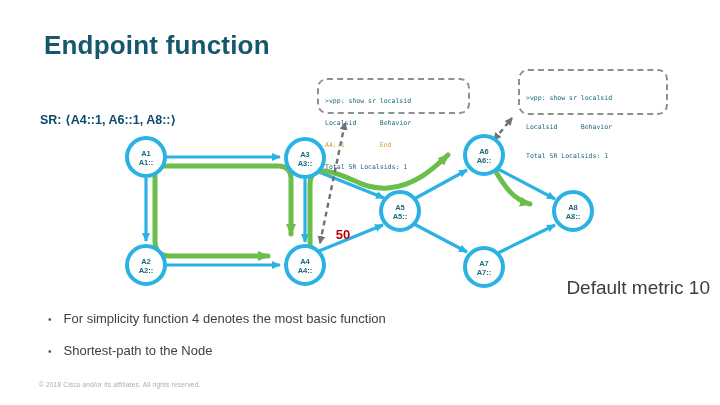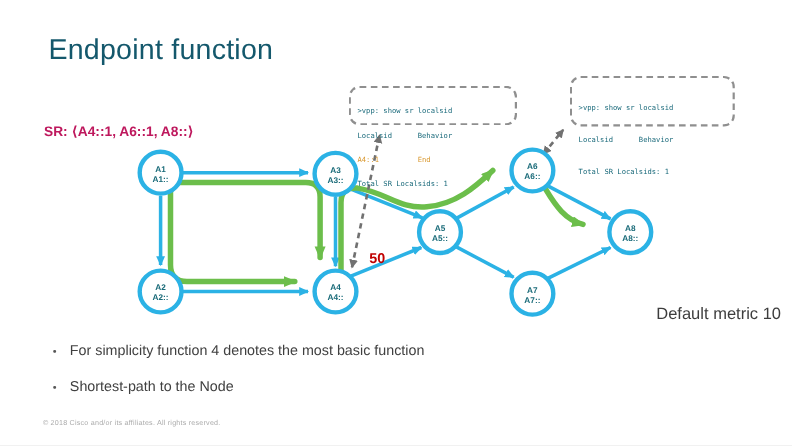--- a/index.html
+++ b/index.html
@@ -2,36 +2,36 @@
 <html><head>
 <meta charset="utf-8">
 <style>
   html,body{margin:0;padding:0;background:#e8e8e8;}
   #slide{
     position:relative;width:720px;height:405px;background:#ffffff;
     font-family:"Liberation Sans","DejaVu Sans",sans-serif;overflow:hidden;
   }
   .abs{position:absolute;}
   #title{
-    left:44px;top:30px;font-size:26px;font-weight:400;color:#14586c;letter-spacing:.2px;
+    left:44px;top:30px;font-size:26px;font-weight:700;color:#14586c;letter-spacing:.2px;
   }
   #sr-label{
-    left:40px;top:112px;font-size:12.5px;font-weight:700;color:#be185d;
+    left:40px;top:112px;font-size:12.5px;font-weight:700;color:#0c4a6e;
   }
   .cli-box{
     border:2.5px dashed #8f8f8f;border-radius:10px;background:#ffffff;
     font-family:"DejaVu Sans Mono","Liberation Mono",monospace;
     font-size:6.5px;font-weight:400;color:#19697a;white-space:pre;
     padding:3px 6px;box-sizing:border-box;
   }
   #cli-box-1{left:317px;top:78px;width:153px;height:36px;line-height:7.4px;}
   #cli-box-2{left:518px;top:69px;width:150px;height:46px;line-height:9.6px;padding-top:4px;}
   .cli-entry{color:#d9982f;}
   #default-metric{
-    right:10px;top:277px;font-size:15px;color:#3d3d3d;
+    right:10px;top:277px;font-size:19px;color:#3d3d3d;
   }
   .bullet-row{left:48px;font-size:13px;color:#404040;display:flex;align-items:baseline;}
   #bullet-0{top:311px;}
   #bullet-1{top:343px;}
   .bullet-glyph{font-size:10px;color:#555;margin-right:12px;}
   #footer{
     left:39px;top:381px;font-size:6.5px;color:#ababab;letter-spacing:.2px;
   }
   svg text{font-family:"Liberation Sans","DejaVu Sans",sans-serif;}
   .node-label{font-size:7.5px;font-weight:700;fill:#186a78;}

